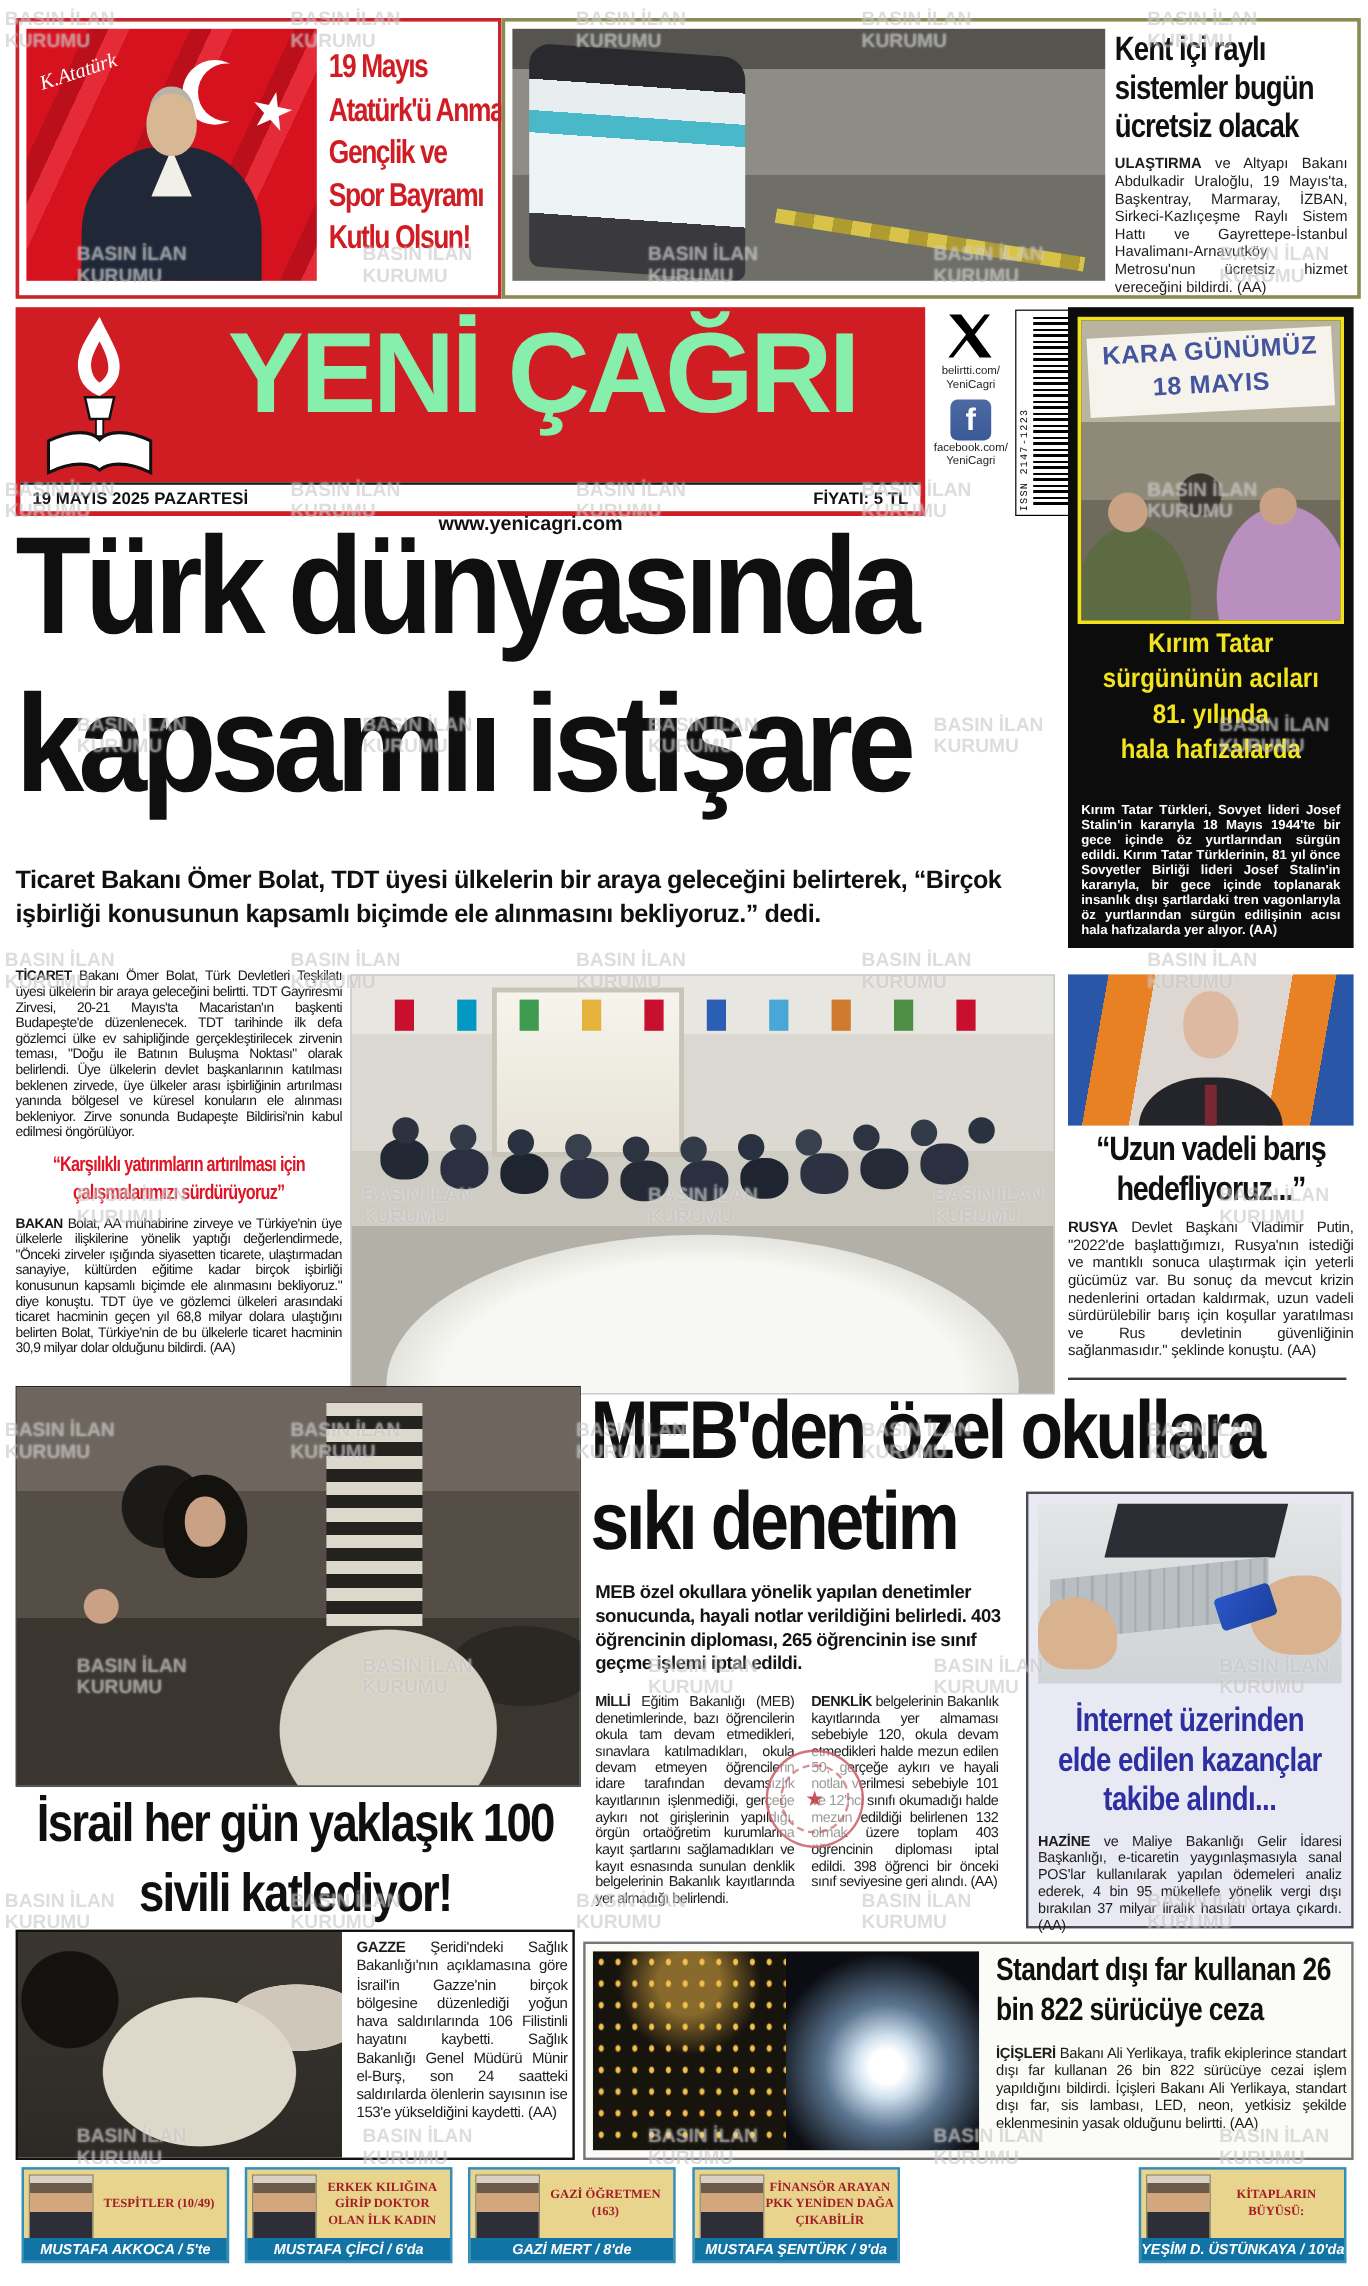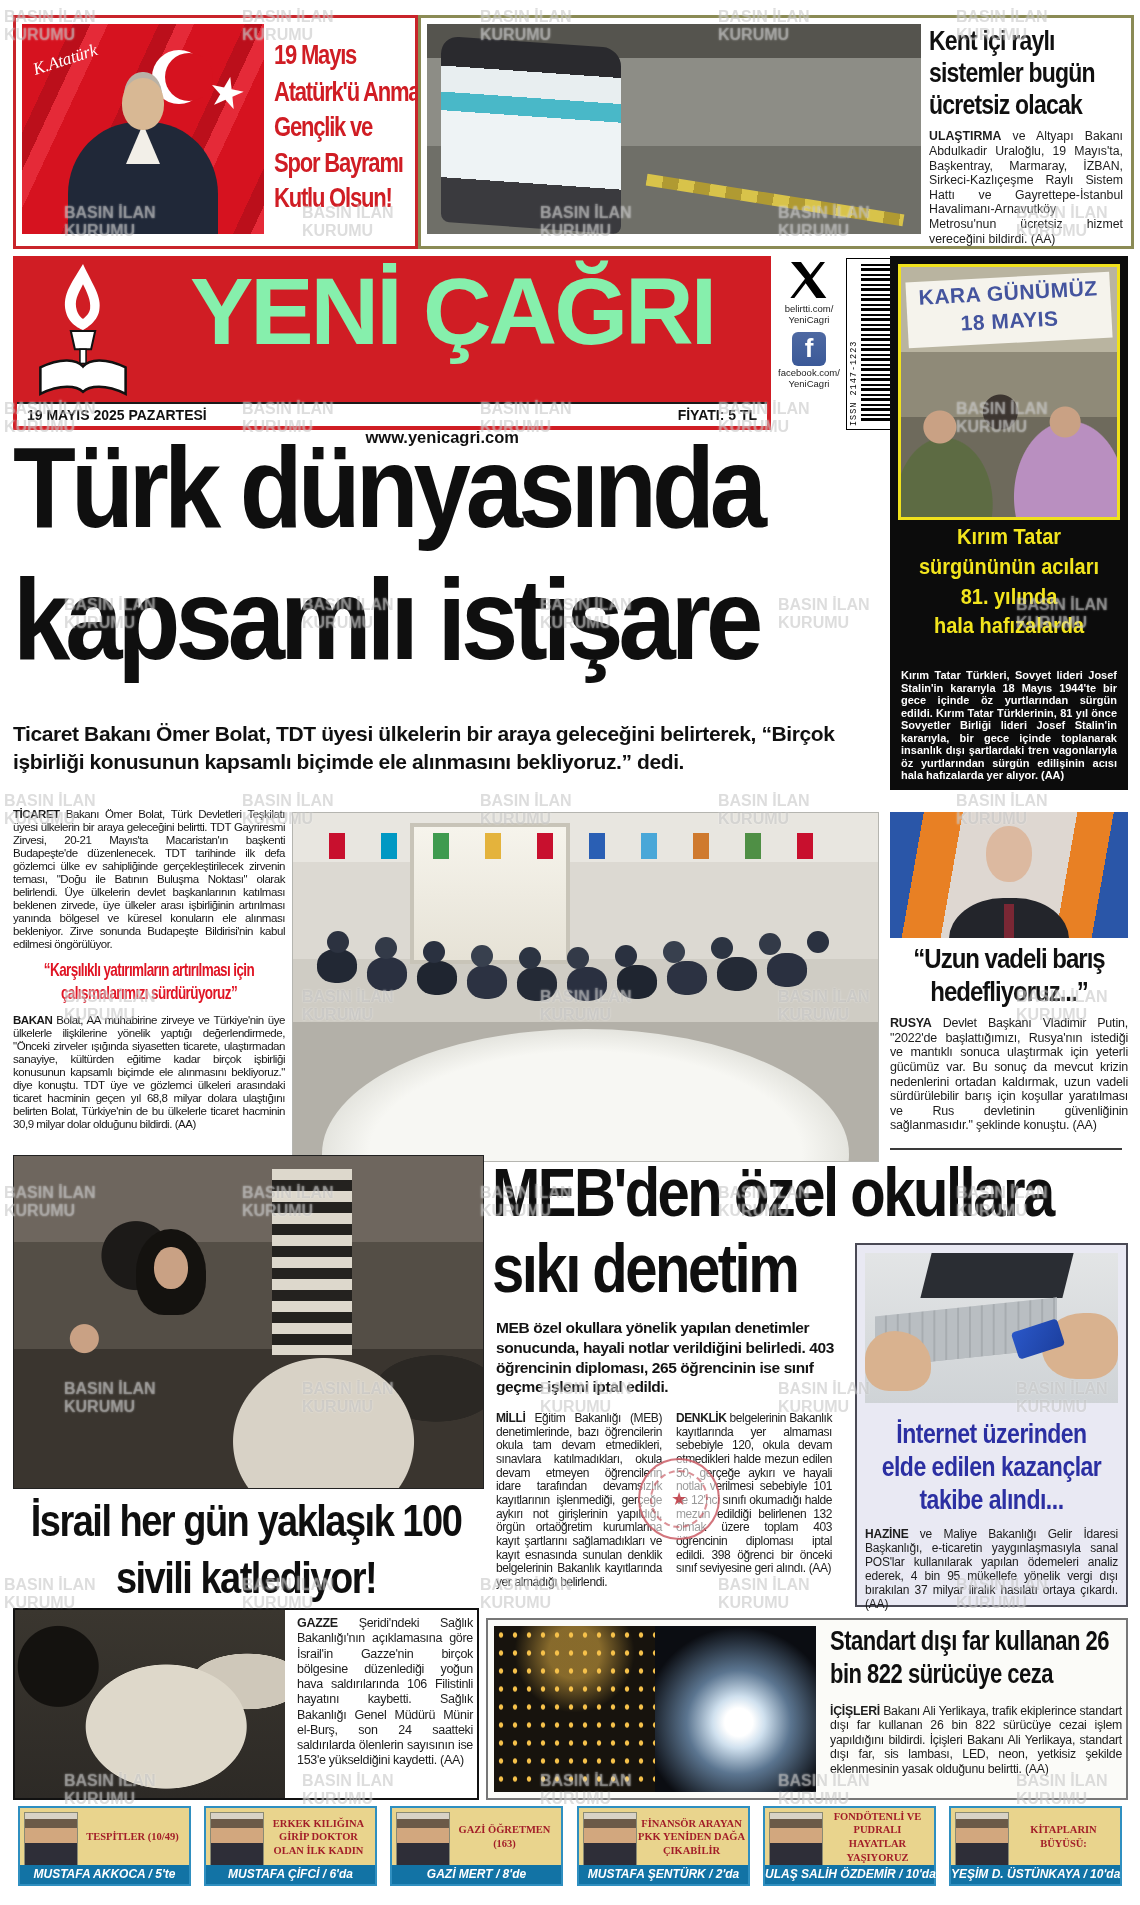--- a/index.html
+++ b/index.html
@@ -378,26 +378,21 @@
     <div class="namebar">MUSTAFA ÇİFCİ / 6'da</div>
   </div>
   <div class="abs colbox" style="left:390px;">
     <div class="portrait"></div>
     <div class="teaser">GAZİ ÖĞRETMEN (163)</div>
     <div class="namebar">GAZİ MERT / 8'de</div>
   </div>
   <div class="abs colbox" style="left:577px;">
     <div class="portrait"></div>
     <div class="teaser">FİNANSÖR ARAYAN PKK YENİDEN DAĞA ÇIKABİLİR</div>
-    <div class="namebar">MUSTAFA ŞENTÜRK / 2'da</div>
-  </div>
-  <div class="abs colbox" style="left:763px;">
-    <div class="portrait"></div>
-    <div class="teaser">FONDÖTENLİ VE PUDRALI HAYATLAR YAŞIYORUZ</div>
-    <div class="namebar">ULAŞ SALİH ÖZDEMİR / 10'da</div>
+    <div class="namebar">MUSTAFA ŞENTÜRK / 9'da</div>
   </div>
   <div class="abs colbox" style="left:949px;">
     <div class="portrait"></div>
     <div class="teaser">KİTAPLARIN BÜYÜSÜ:</div>
     <div class="namebar">YEŞİM D. ÜSTÜNKAYA / 10'da</div>
   </div>
 
   <div id="watermarks">
       <div class="wm" style="left: 4px; top: 8px;">
         <div>BASIN İLAN</div>

